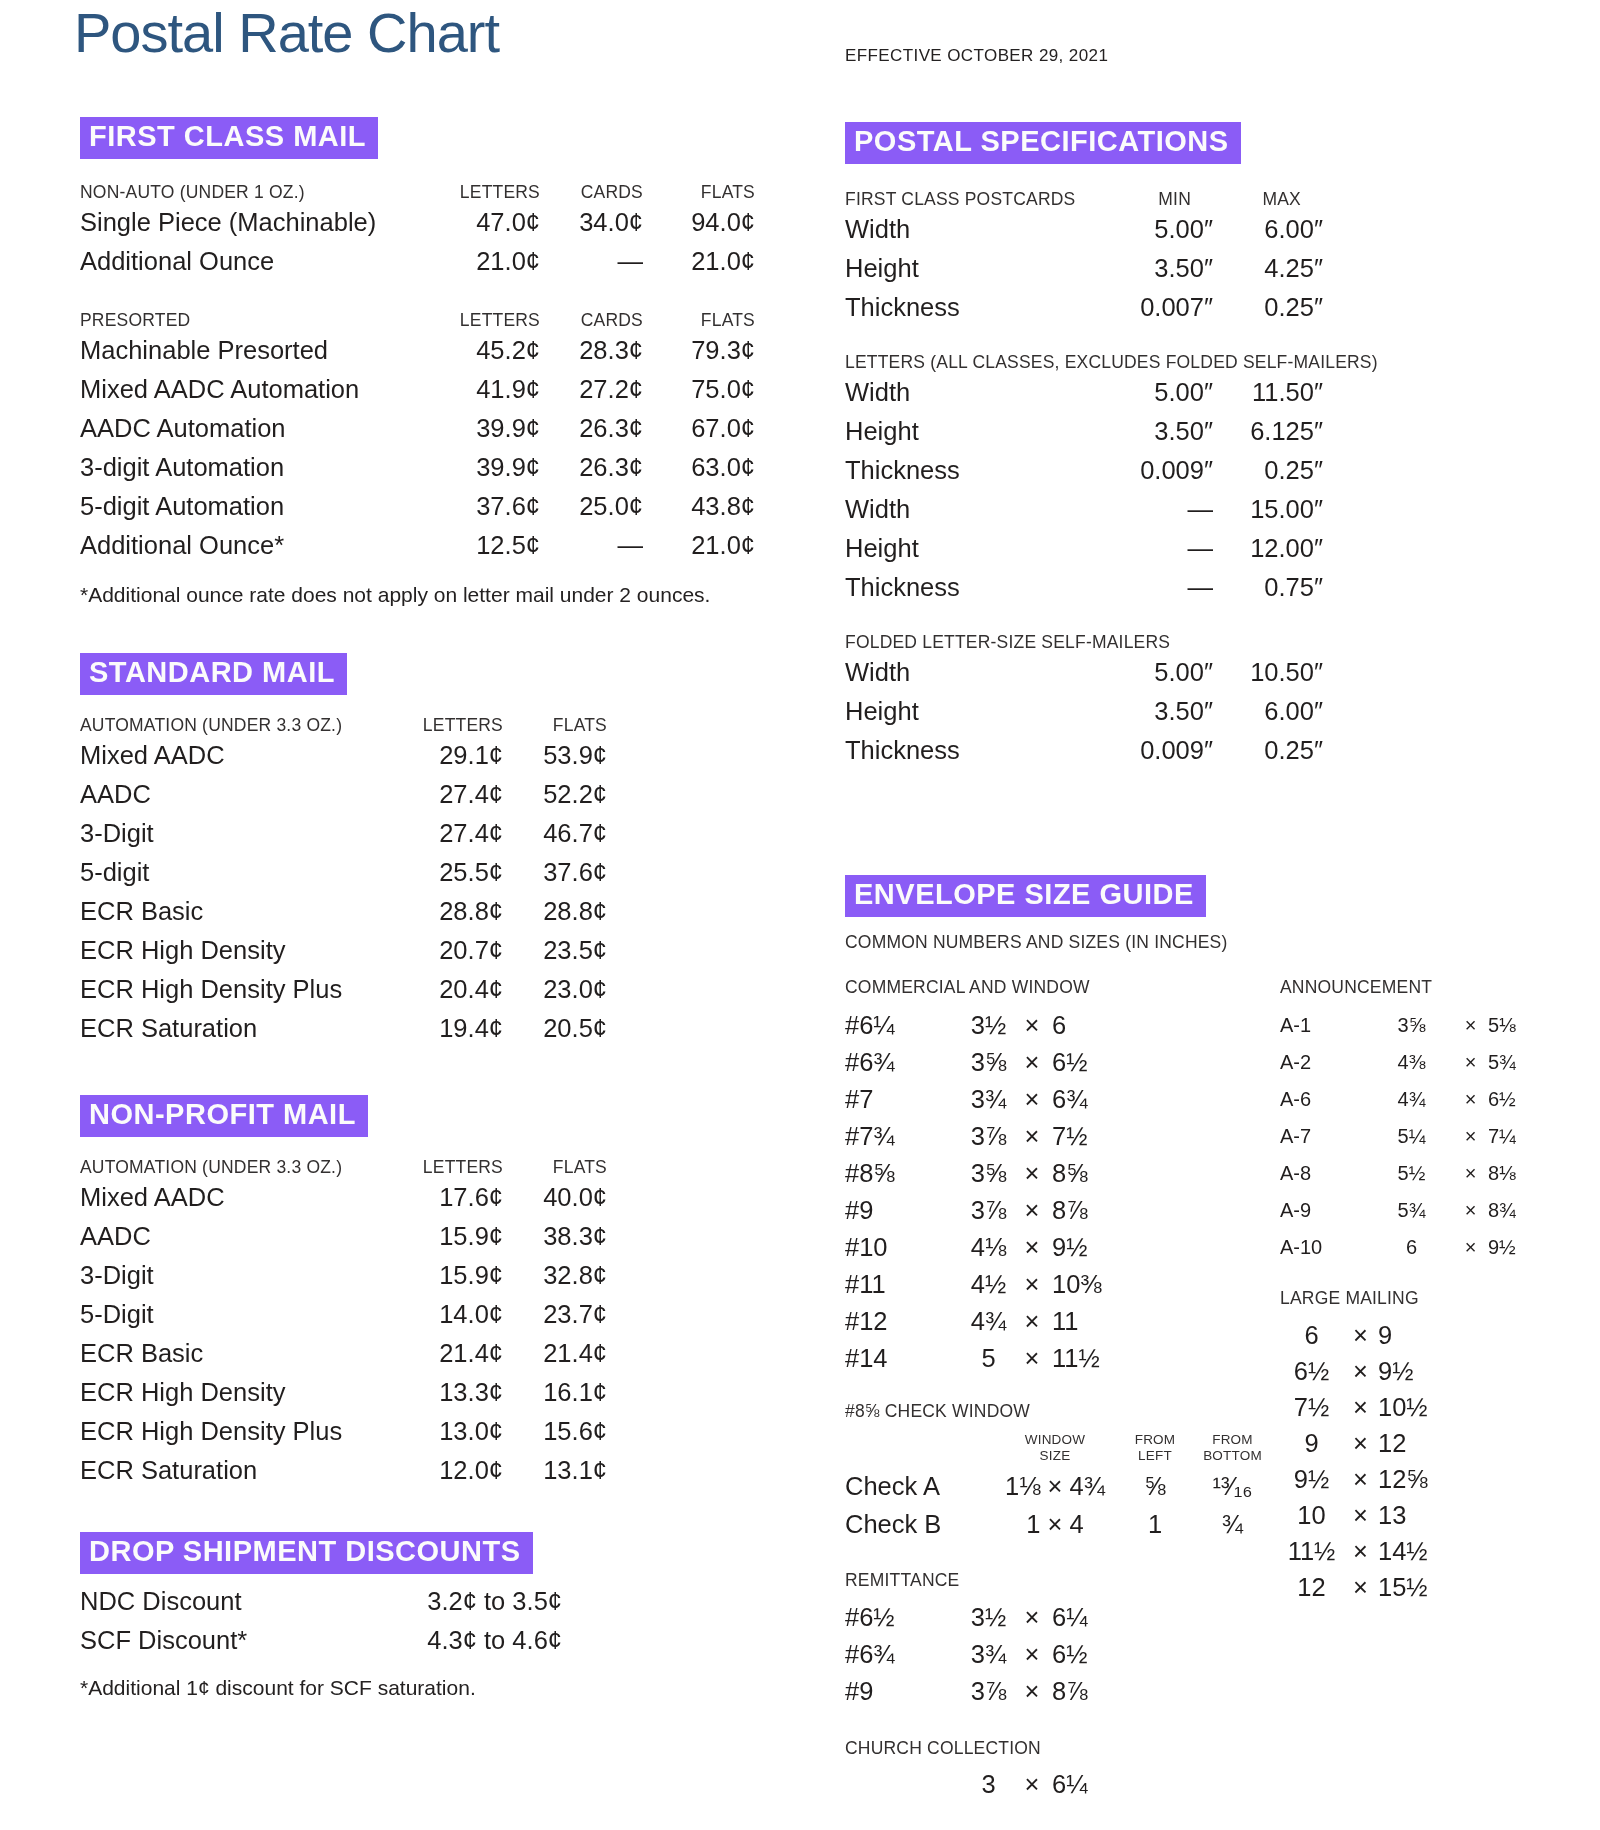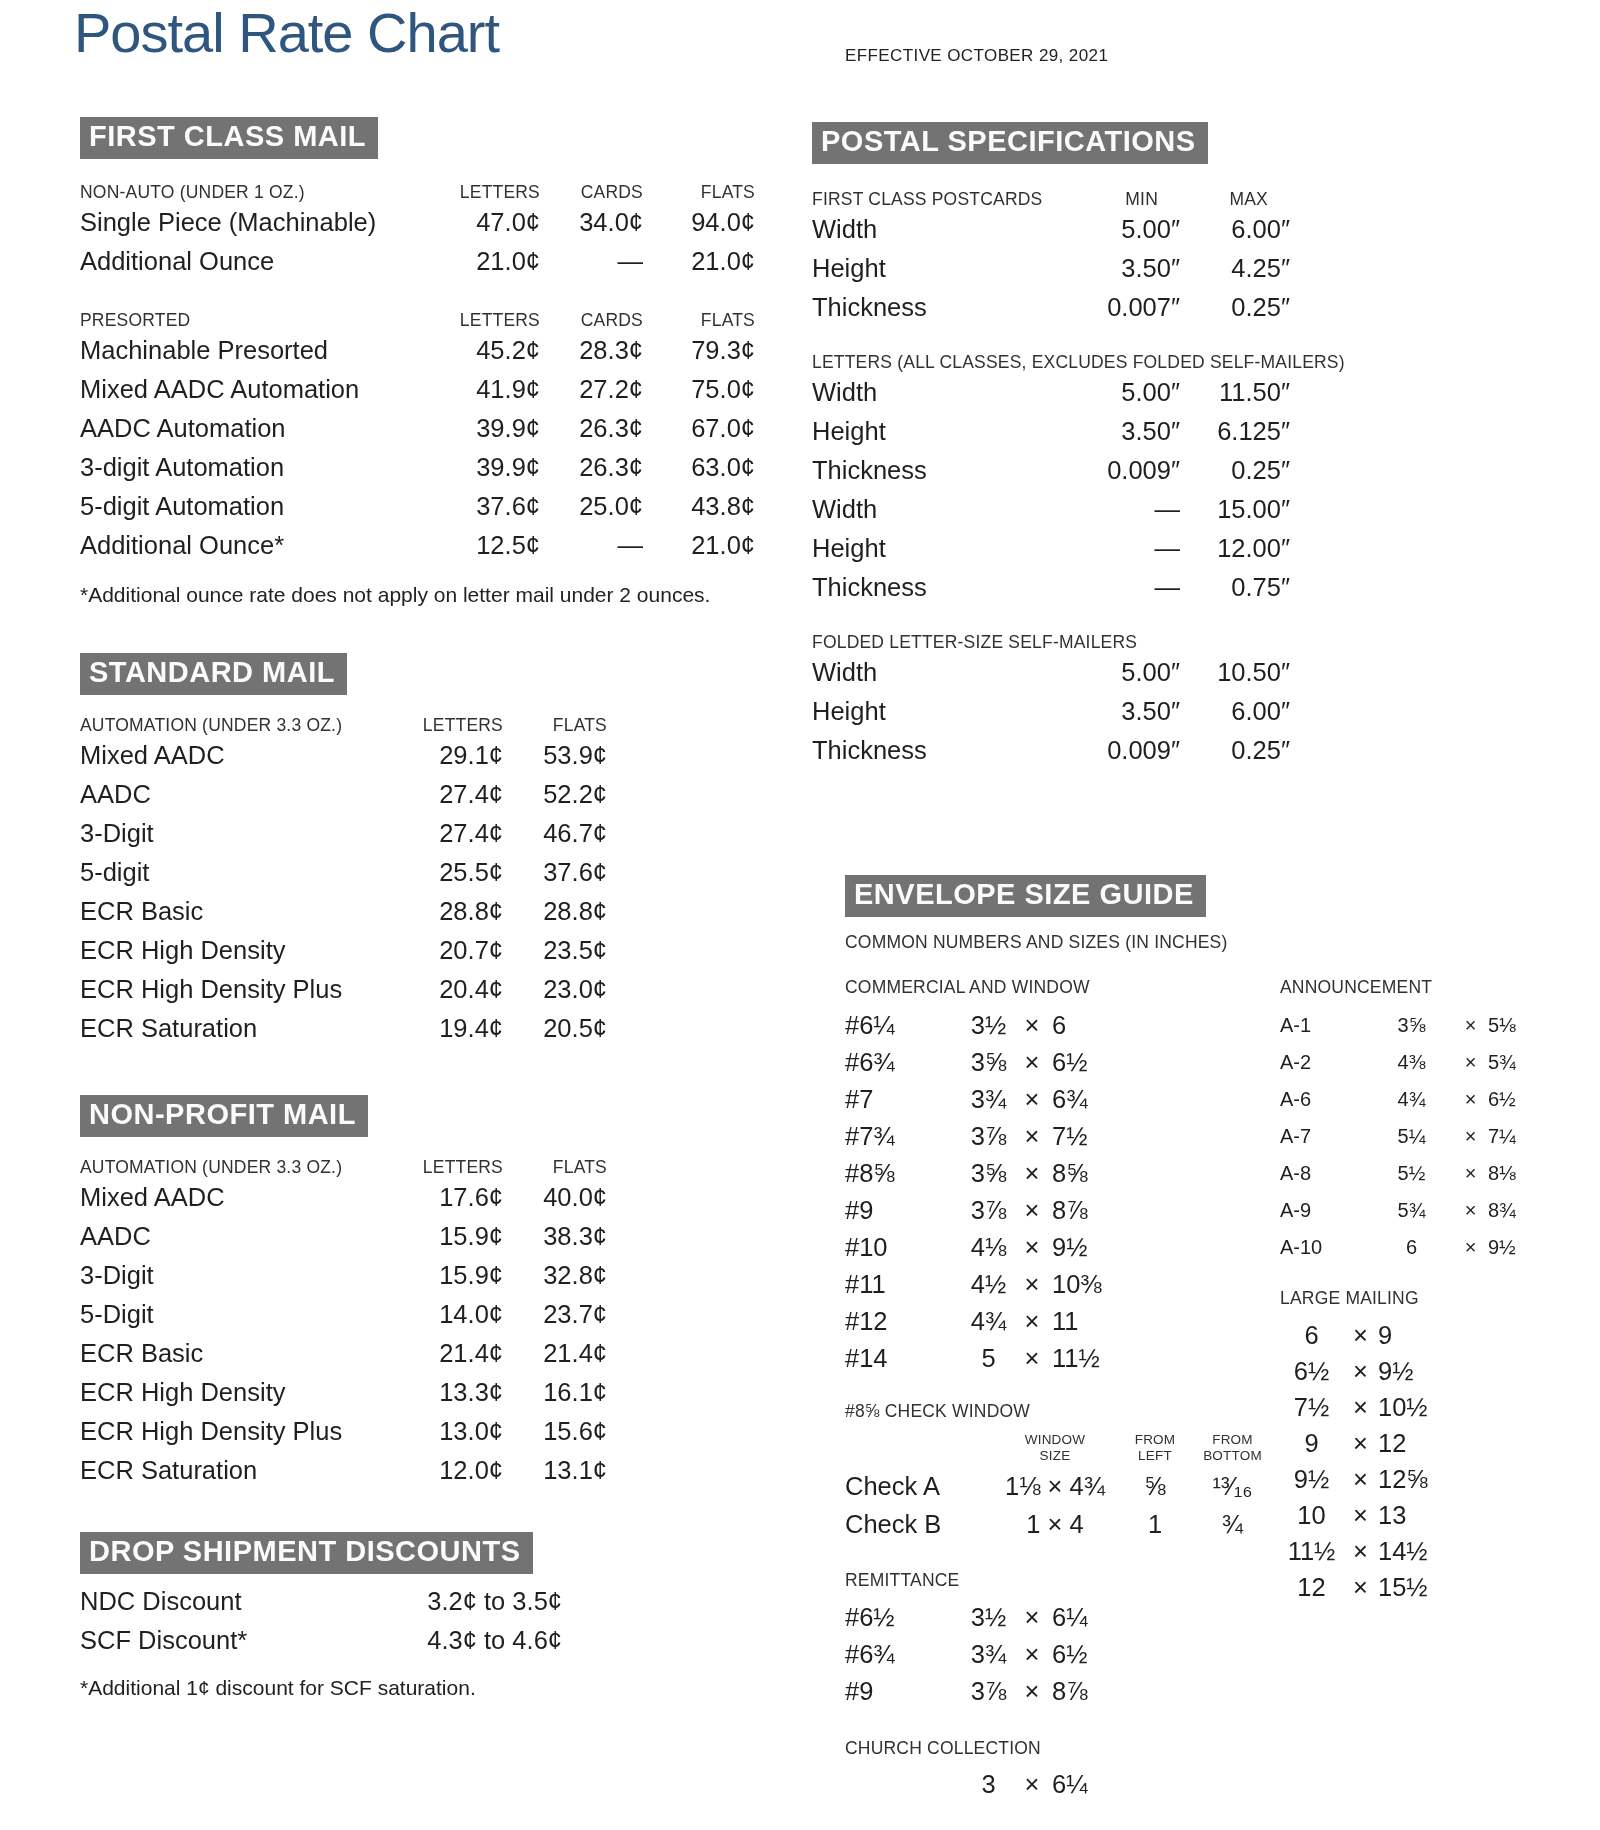--- a/index.html
+++ b/index.html
@@ -13,21 +13,21 @@
     position:absolute; left:74px; top:0px;
     font-size:56px; font-weight:200; color:#2e567f;
     letter-spacing:-1px; white-space:nowrap;
   }
   .effective {
     position:absolute; left:845px; top:46px;
     font-size:17px; letter-spacing:.4px; color:#242121; white-space:nowrap;
   }
   .sec { position:absolute; }
   .sec-header {
-    display:inline-block; background:#737373; color:#fbfbfb;
+    display:inline-block; background:#8b5cf6; color:#fbfbfb;
     font-size:29px; font-weight:bold; letter-spacing:.5px;
     padding:3px 12px 6px 9px; white-space:nowrap;
   }
   .subhead {
     font-size:17.5px; color:#333030; letter-spacing:.2px; white-space:nowrap;
   }
   .grid { display:grid; align-items:center; }
   .rate4 { grid-template-columns:310px 150px 103px 112px; }
   .rate3 { grid-template-columns:310px 113px 104px; }
   .rate2 { grid-template-columns:310px 172px; }
@@ -273,21 +273,21 @@
       </div>
 
       <div class="grid rate2 row">
         <div class="lbl">SCF Discount*</div>
         <div class="num">4.3¢ to 4.6¢</div>
       </div>
     </div>
   <div class="footnote" style="margin-top:16px;">*Additional 1¢ discount for SCF saturation.</div>
 </section>
 
-<section class="sec" style="left:812px; top:122px; width:690px;">
+<section class="sec" style="left:845px; top:122px; width:690px;">
   <div class="sec-header">POSTAL SPECIFICATIONS</div>
 
   <div>
 
       <div>
         <div class="grid spec headrow" style="margin-top:24px;">
           <div class="lbl subhead">FIRST CLASS POSTCARDS</div>
           <div class="num subhead">MIN</div>
           <div class="num subhead">MAX</div>
         </div>

